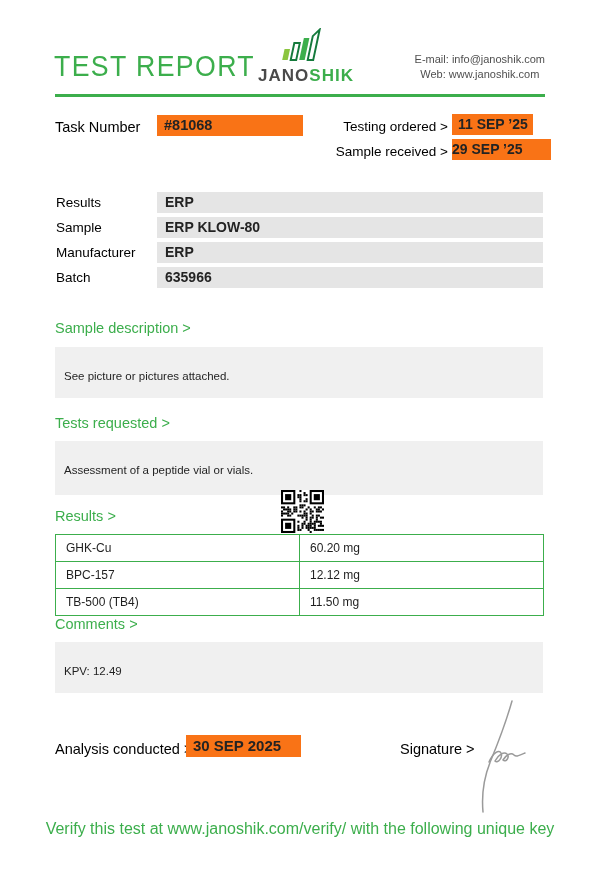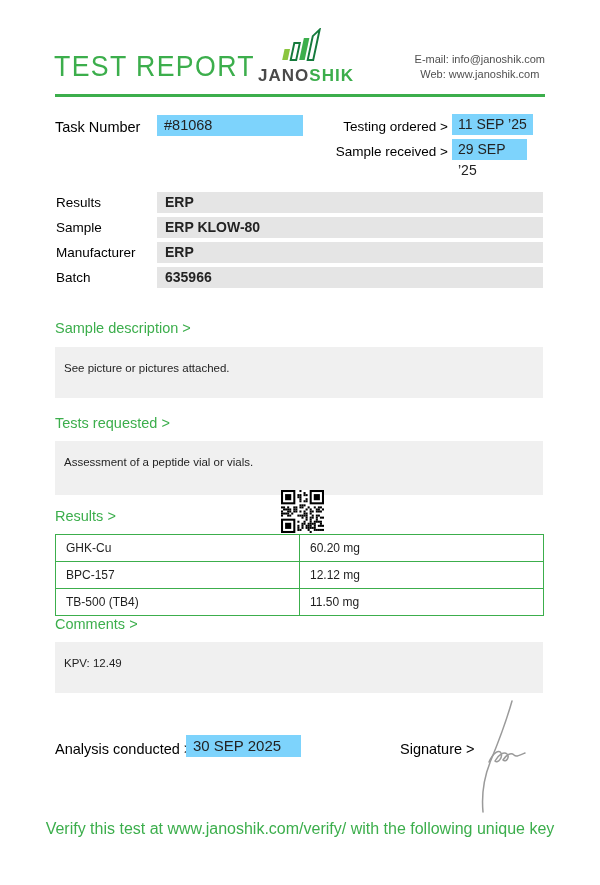--- a/index.html
+++ b/index.html
@@ -12,36 +12,36 @@
   
   .title{left:54px;top:50px;font-size:29px;letter-spacing:1.5px;color:#3cae4c;
     font-weight:400;transform:scaleX(.92);transform-origin:left;}
   .logo{left:250px;top:28px;width:112px;text-align:center;}
   .logo-text{font-size:17px;font-weight:bold;letter-spacing:1px;color:#4a4a4a;margin-top:1px;}
   .logo-text .green{color:#3cae4c;}
   .contact{right:55px;top:52px;text-align:center;font-size:11px;color:#4f4f4f;line-height:15px;}
   .rule{left:55px;top:94px;width:490px;height:3px;background:#3cae4c;}
   
   .label-green{color:#000000;font-size:13.5px;}
-  .gray-bar{background:#7dd3fc;color:#232323;font-weight:normal;font-size:14px;}
+  .gray-bar{background:#f97316;color:#232323;font-weight:bold;font-size:14px;}
   .task-label{left:55px;top:117px;height:20px;line-height:20px;font-size:14.5px;}
   .task-bar{left:157px;top:115px;width:146px;height:21px;line-height:21px;padding-left:7px;box-sizing:border-box;font-size:14.5px;}
   .to-label{left:320px;top:117px;width:128px;height:20px;line-height:20px;text-align:right;}
   .to-bar{left:452px;top:114px;width:81px;height:21px;line-height:21px;padding-left:6px;box-sizing:border-box;}
   .sr-label{left:320px;top:142px;width:128px;height:20px;line-height:20px;text-align:right;}
-  .sr-bar{left:452px;top:139px;width:75px;height:21px;line-height:21px;padding-left:6px;box-sizing:border-box;}
+  .sr-bar{left:452px;top:139px;width:99px;height:21px;line-height:21px;box-sizing:border-box;}
   
   .details{left:55px;top:192px;width:488px;}
   .d-row{position:relative;height:21px;margin-bottom:4px;}
   .d-label{position:absolute;left:1px;top:0;height:21px;line-height:21px;}
   .d-val{position:absolute;left:102px;top:0;width:386px;height:21px;line-height:21px;
     background:#e5e5e5;padding-left:8px;box-sizing:border-box;color:#232323;font-weight:bold;font-size:14px;}
   
   .sec-head{font-size:14.5px;color:#3cae4c;}
-  .sec-box{background:#f0f0f0;width:488px;box-sizing:border-box;padding:15px 9px;
+  .sec-box{background:#f0f0f0;width:488px;box-sizing:border-box;padding:23px 9px;
     font-size:11.5px;color:#1f1f1f;}
   
   .results-table{left:55px;top:534px;width:487px;border:1.5px solid #3cae4c;
     display:grid;grid-template-columns:243px 1fr;}
   .cell{height:26px;line-height:26px;font-size:12px;color:#1f1f1f;padding-left:10px;
     border-top:1.5px solid #3cae4c;}
   .cell.first{border-top:none;}
   .cell.val{border-left:1.5px solid #3cae4c;}
   
   .qr{left:281px;top:490px;width:43px;height:43px;}

